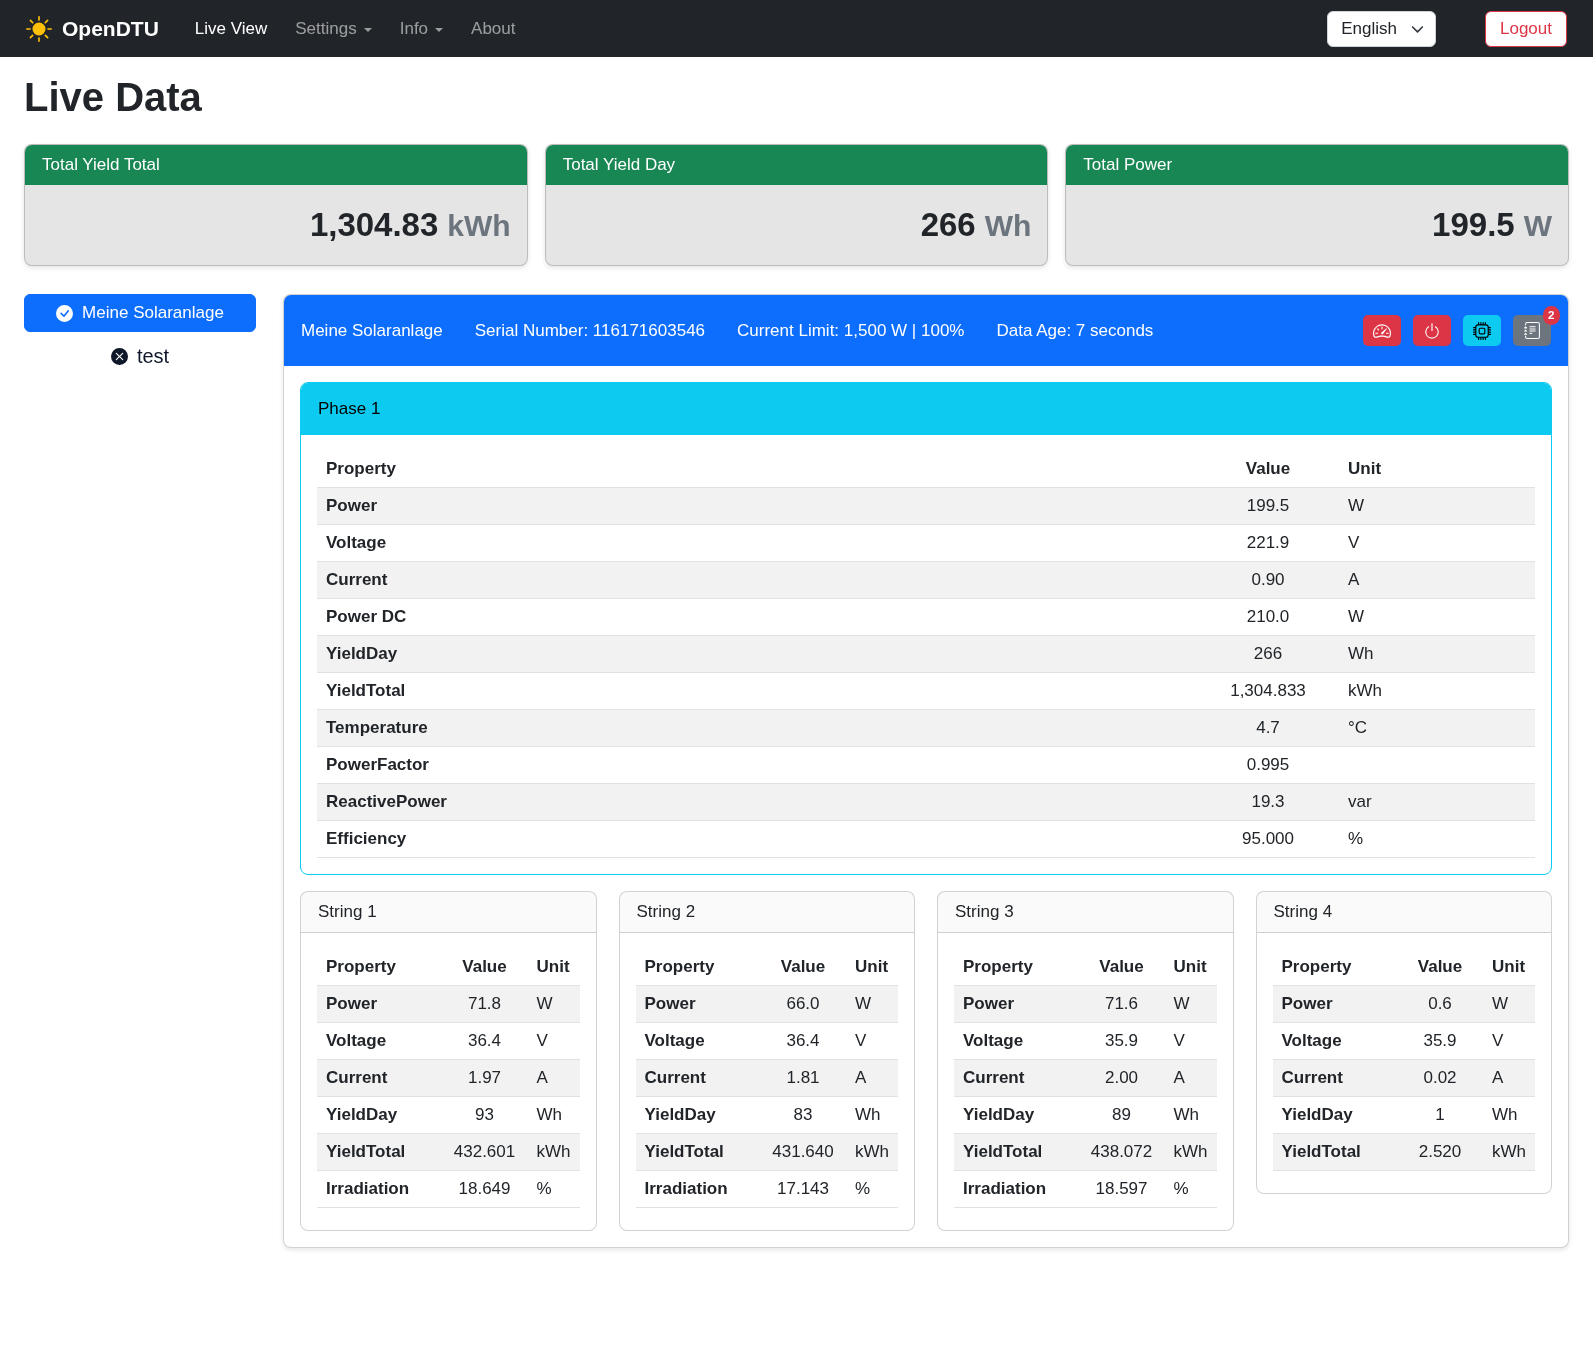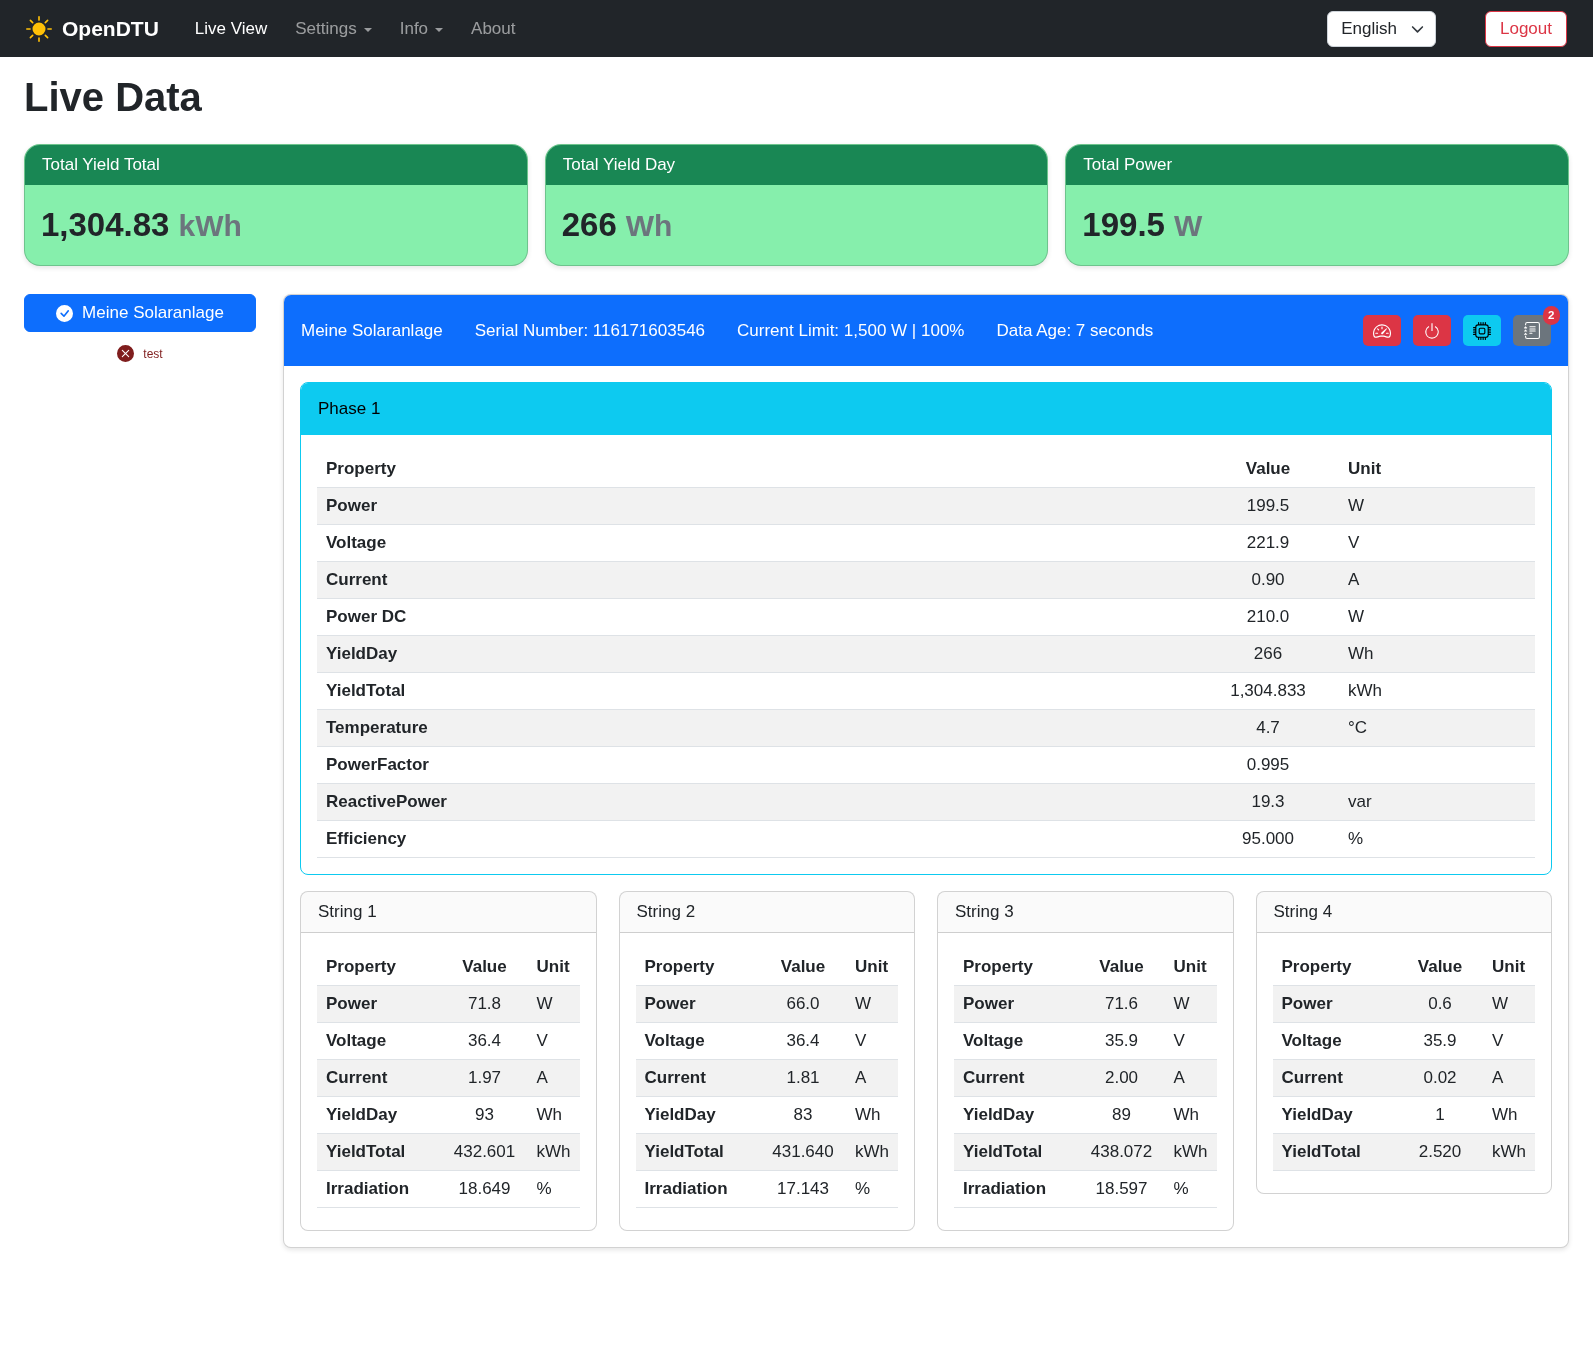--- a/index.html
+++ b/index.html
@@ -50,39 +50,39 @@
     font-family: inherit;
     margin-left: 36px;
   }
 
   
   .container { padding: 0 24px 28px; }
   .page-title { font-size: 40px; font-weight: 600; margin: 18px 0 24px; }
 
   .summary-row { display: flex; gap: 17px; }
   .card {
-    flex: 1; background: #86efac; border: 1px solid rgba(0,0,0,.175);
-    border-radius: 16px; overflow: hidden; box-shadow: 0 2px 5px rgba(0,0,0,.1);
+    flex: 1; background: #e5e5e5; border: 1px solid rgba(0,0,0,.175);
+    border-radius: 8px; overflow: hidden; box-shadow: 0 2px 5px rgba(0,0,0,.1);
   }
   .card-header-green { background: #198754; color: #fff; font-size: 17px; padding: 10px 17px; }
-  .card-value { text-align: left; padding: 21px 16px; font-size: 33px; font-weight: 600; }
+  .card-value { text-align: right; padding: 21px 16px; font-size: 33px; font-weight: 600; }
   .card-value .unit { color: #6c757d; margin-left: 9px; font-size: 30px; font-weight: 600; }
 
   .main-row { display: flex; gap: 27px; margin-top: 28px; align-items: flex-start; }
   .sidebar { width: 232px; flex: none; display: flex; flex-direction: column; align-items: center; gap: 13px; }
   .inverter-btn {
     display: flex; align-items: center; justify-content: center; gap: 9px;
     cursor: pointer; font-family: inherit;
   }
   .inverter-btn.selected {
     width: 100%; background: #0d6efd; color: #fff;
     border: 1px solid #0d6efd; border-radius: 6px;
     padding: 8px 12px; font-size: 17px;
   }
-  .inverter-btn.plain { background: none; border: none; color: #7f1d1d; font-size: 12px; padding: 0; }
+  .inverter-btn.plain { background: none; border: none; color: #0f172a; font-size: 20px; padding: 0; }
   .inv-icon, .ib-icon { display: flex; align-items: center; }
 
   .panel {
     flex: 1; background: #fff; border: 1px solid rgba(0,0,0,.175);
     border-radius: 8px; box-shadow: 0 2px 5px rgba(0,0,0,.1);
   }
   .panel-header {
     background: #0d6efd; color: #fff; border-radius: 7px 7px 0 0;
     padding: 20px 17px; display: flex; align-items: center; gap: 32px; font-size: 17px;
   }

